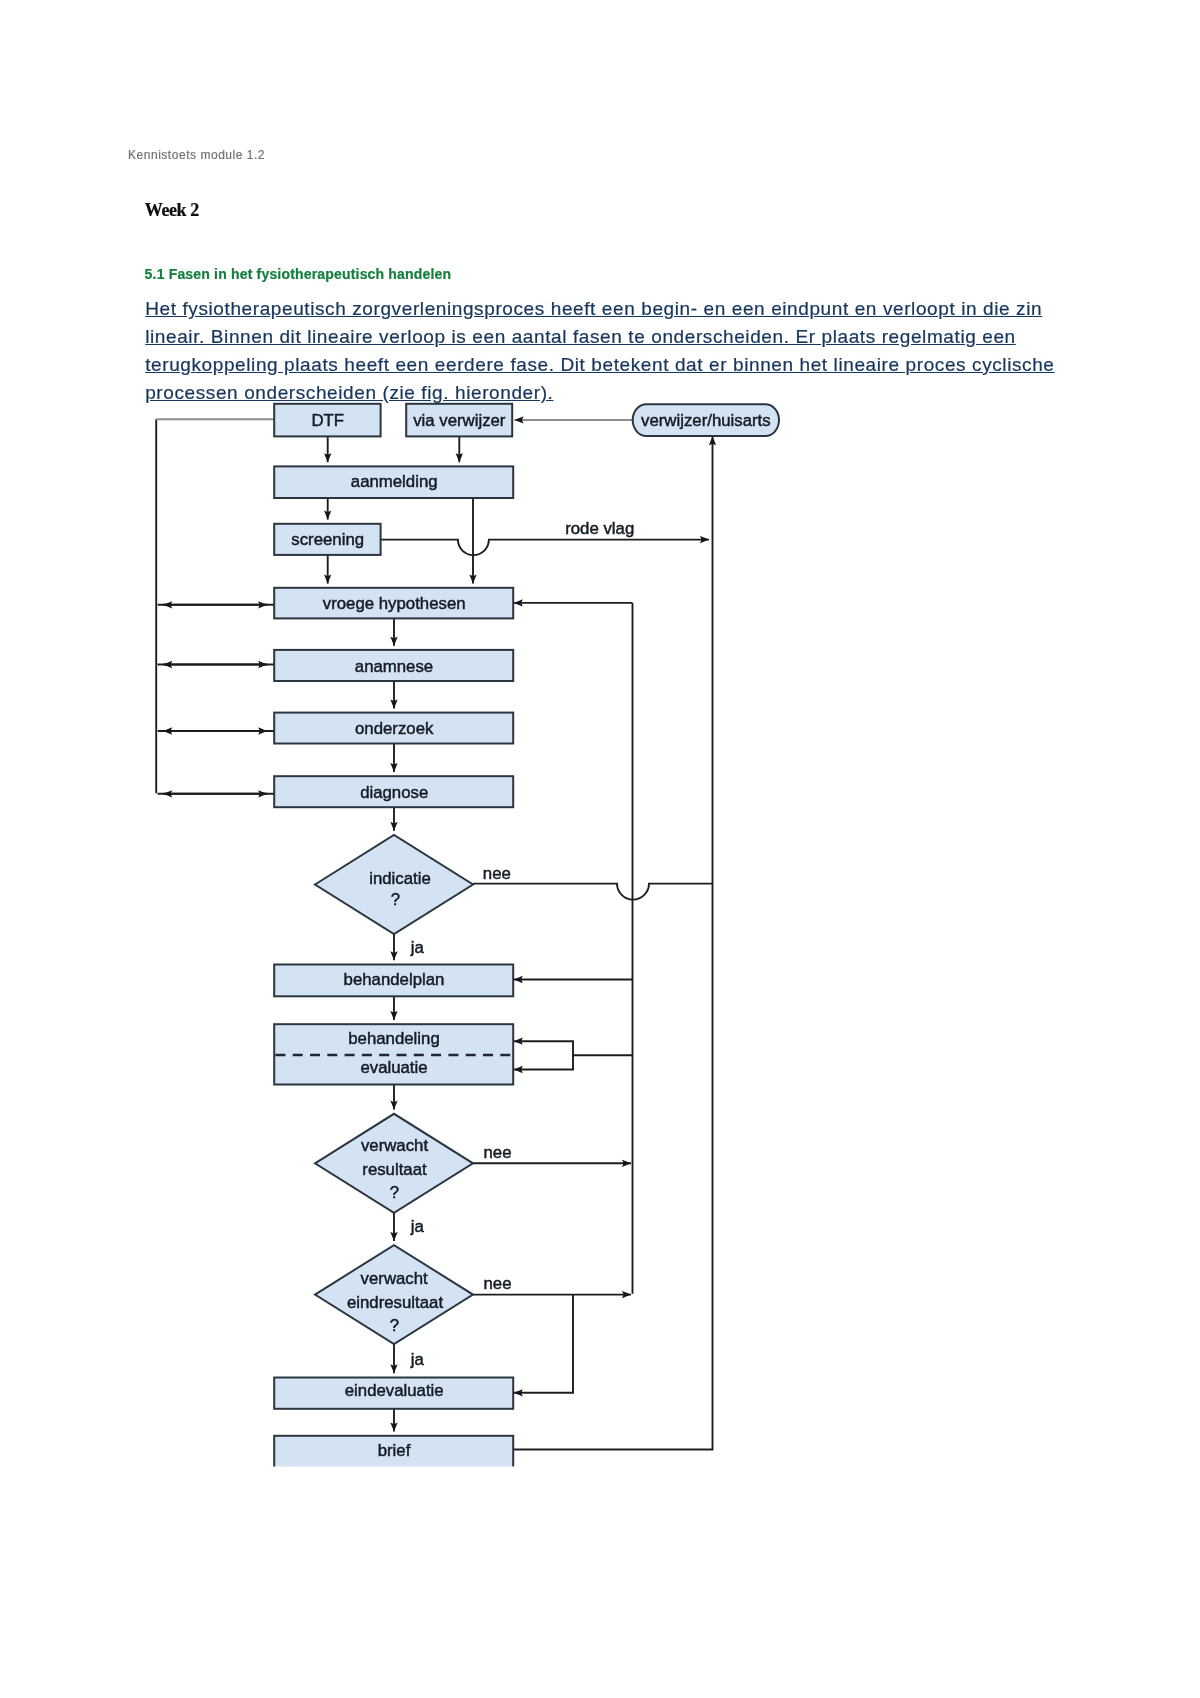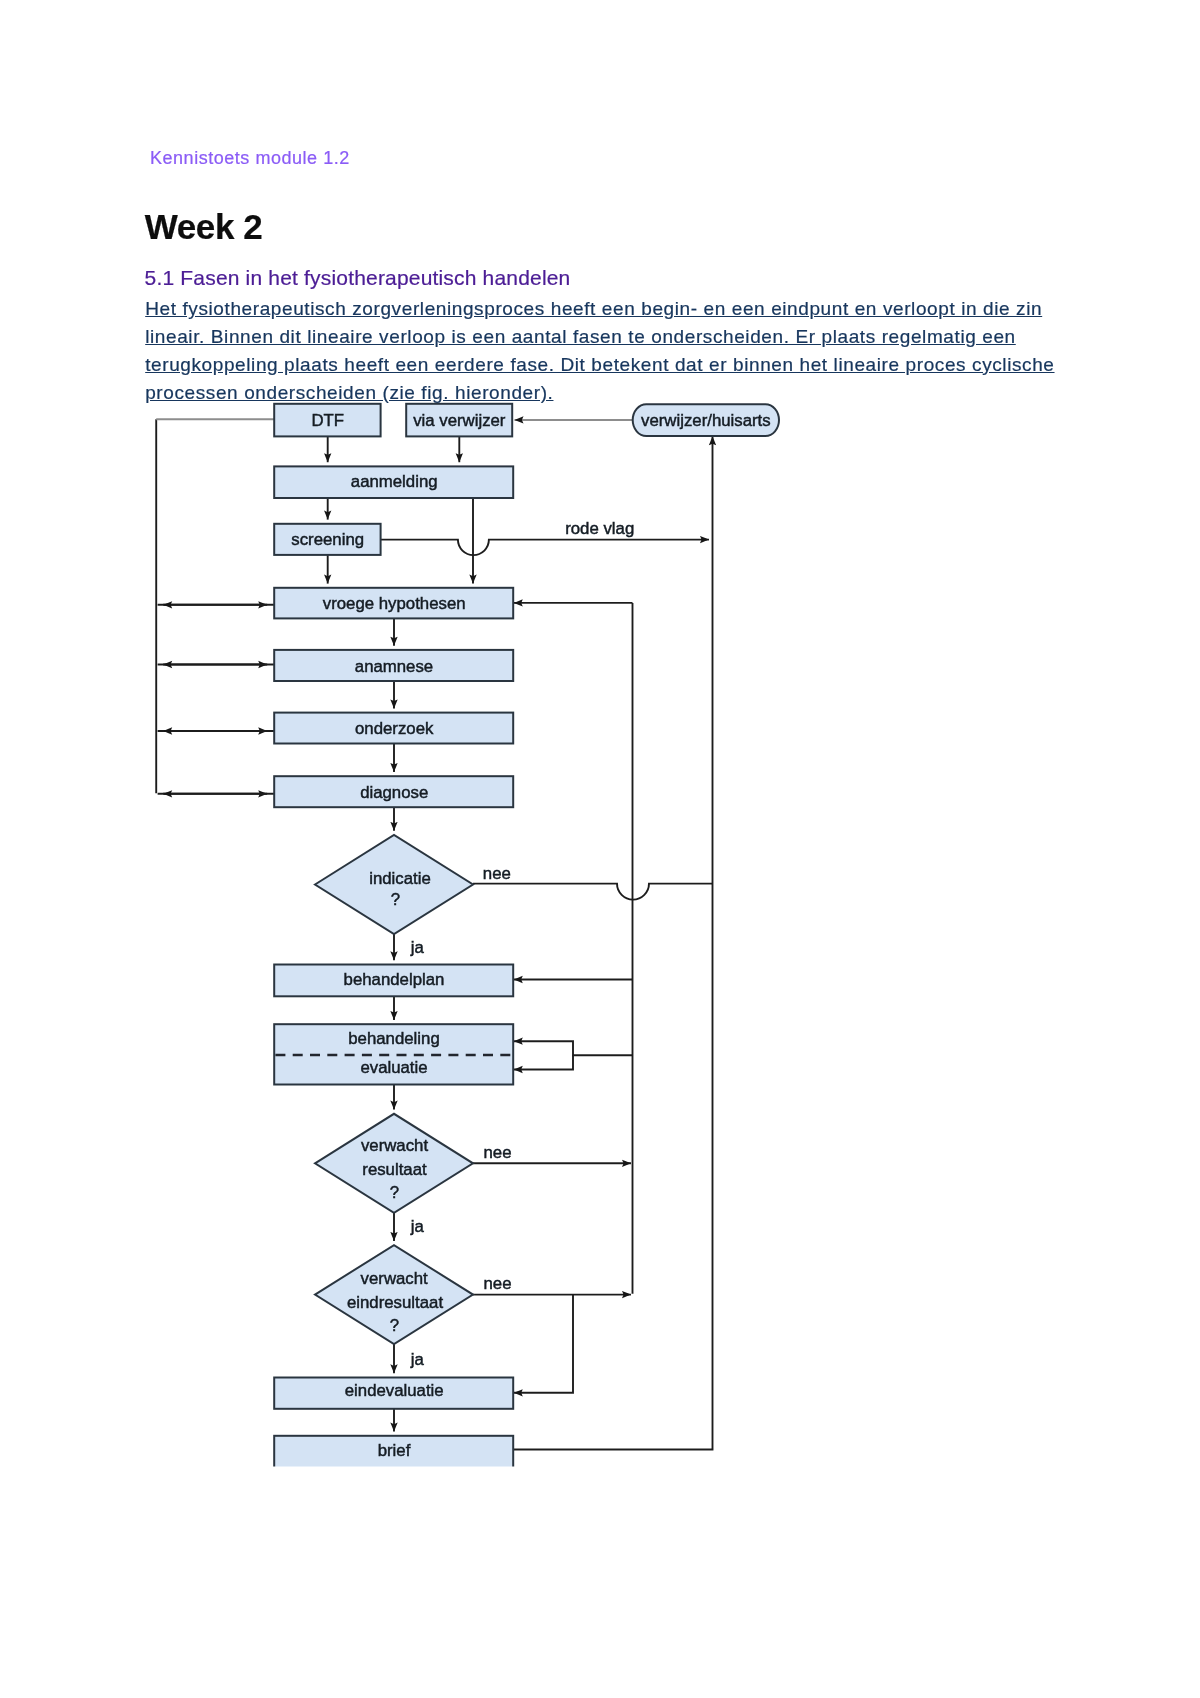--- a/index.html
+++ b/index.html
@@ -2,26 +2,26 @@
 <html><head>
 <meta charset="utf-8">
 <title>Kennistoets module 1.2</title>
 <style>
   html,body{margin:0;padding:0;background:#ffffff;}
   body{width:1200px;height:1698px;position:relative;overflow:hidden;
        font-family:"Liberation Sans",sans-serif;}
   .page{position:absolute;left:0;top:0;width:1200px;height:1698px;background:#fff;}
   .txt{position:absolute;white-space:nowrap;transform:translateZ(0);
       -webkit-text-stroke:0.22px currentColor;}
-  .doc-header{left:150px;top:148.3px;font-size:18px;color:#8b5cf6;
+  .doc-header{left:128px;top:148.3px;font-size:12px;color:#737373;
       letter-spacing:0.53px;}
-  .doc-title{left:144.8px;top:207px;font-size:35px;font-weight:bold;
-      color:#0d0d0d;letter-spacing:-0.4px;}
-  .sec-heading{left:144.6px;top:265.8px;font-size:21px;font-weight:normal;
-      color:#4c1d95;letter-spacing:0.18px;}
+  .doc-title{left:144.8px;top:200px;font-size:18px;font-weight:bold;
+      color:#0d0d0d;letter-spacing:-0.4px;font-family:Liberation Serif, serif;}
+  .sec-heading{left:144.6px;top:265.8px;font-size:14px;font-weight:bold;
+      color:#15803d;letter-spacing:0.18px;}
   .para-line{left:145.2px;font-size:19px;color:#17365D;letter-spacing:0.6px;text-decoration:underline;}
   .fig{position:absolute;left:0;top:0;width:1200px;height:1698px;}
   .fig svg{display:block;}
   .fig{transform:translateZ(0);}
   .nodefill{fill:#D4E3F4;stroke:#2b3640;stroke-width:2.0;}
   .ln{fill:none;stroke:#1f1f1f;stroke-width:1.9;}
   .lnthin{fill:none;stroke:#8d8d8d;stroke-width:2.0;}
   .ftext{font-family:"Liberation Sans",sans-serif;font-size:16.8px;fill:#121a22;stroke:#121a22;stroke-width:0.45;paint-order:stroke fill;}
 </style>
 </head>

